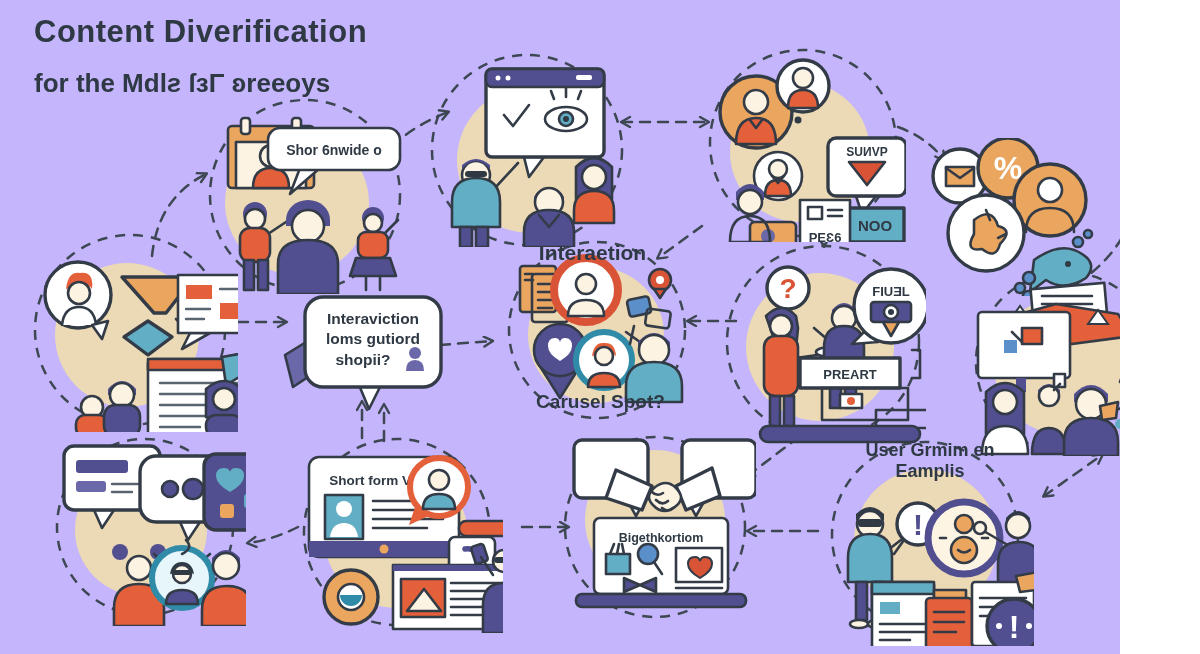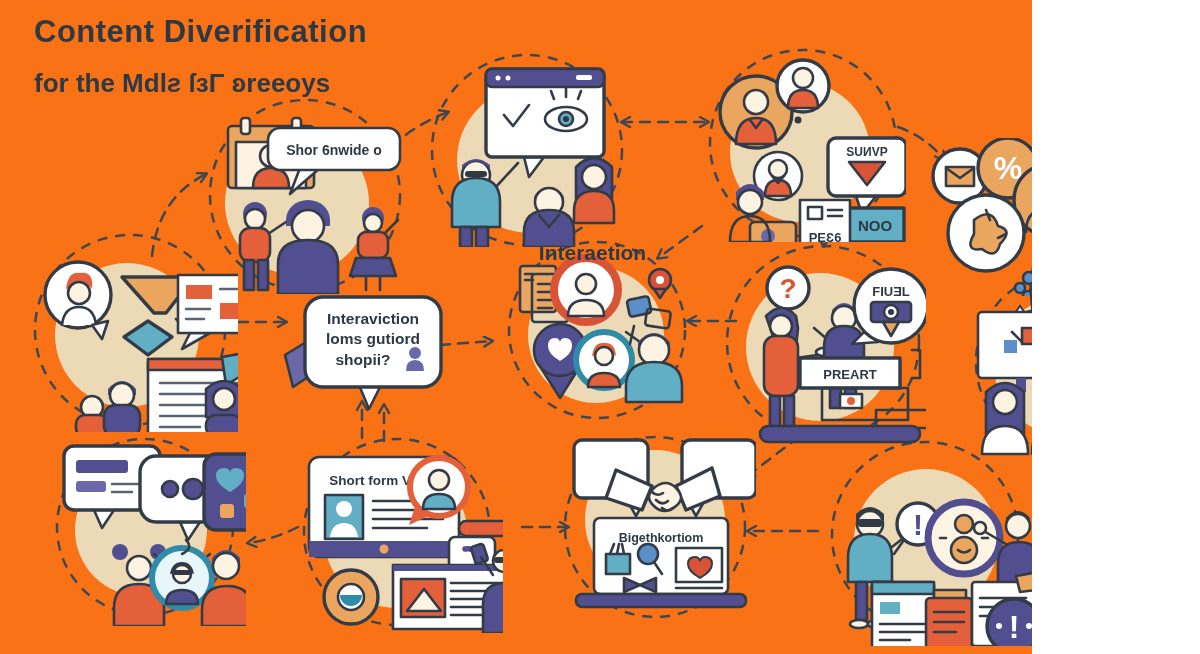--- a/index.html
+++ b/index.html
@@ -1,16 +1,16 @@
 <!DOCTYPE html>
 <html><head>
 <meta charset="utf-8">
 <style>
   html,body{margin:0;padding:0}
-  #stage{position:relative;width:1032px;height:654px;background:#f97316;overflow:hidden;
+  #stage{position:relative;width:1120px;height:654px;background:#c4b5fd;overflow:hidden;
          font-family:"Liberation Sans",sans-serif}
   .abs{position:absolute}
   .lbl{position:absolute;font-family:"Liberation Sans",sans-serif;font-weight:bold;
        color:#2e3944;text-align:center;line-height:1.15}
   svg{display:block}
   .s{stroke:#333b47;stroke-width:2.6;stroke-linejoin:round;stroke-linecap:round;fill:none}
   .s35{stroke-width:3.4}
   .f-white{fill:#ffffff}.f-cream{fill:#fdf3e3}.f-purple{fill:#524f91}.f-purple2{fill:#6a68a8}
   .f-orange{fill:#e4603a}.f-tan{fill:#eaa55f}.f-teal{fill:#62aec4}.f-tealD{fill:#2f8ba8}
   .f-blue{fill:#5b8fc9}.f-navy{fill:#2f3a45}.f-red{fill:#d95436}
@@ -323,20 +323,21 @@
       <polygon class="s f-red" points="146,49 158,49 152,58" stroke-width="2"></polygon>
     </g>
     <g>
       <path class="f-purple" d="M130,102 q16,-18 32,0 v6 h-32 z"></path>
       <circle class="s f-cream" cx="146" cy="110" r="15"></circle>
       <path class="s f-teal" d="M118,162 v-16 q0,-24 28,-24 q28,0 28,24 v16 z"></path>
     </g>
   </svg>
 
   <div class="lbl" style="left:510px;top:241px;width:165px;font-size:21px">Interaetion</div>
+  <div class="lbl" style="left:508px;top:391px;width:185px;font-size:19px">Carusel Spot?</div>
 
   <svg class="abs" style="left:726px;top:246px" width="200" height="200" viewBox="0 0 200 200">
     <g>
       <circle class="s s35 f-white" cx="62" cy="42" r="21"></circle>
       <text x="62" y="52" font-size="28" font-weight="bold" fill="#d95436" text-anchor="middle" font-family="Liberation Sans, sans-serif">?</text>
     </g>
     <g>
       <path class="s f-purple" d="M40,70 q16,-16 30,0 l2,12 l-4,40 h-10 z"></path>
       <circle class="s f-cream" cx="55" cy="80" r="11"></circle>
       <path class="s" d="M70,112 L98,108" stroke="#e4603a" stroke-width="9"></path>
@@ -588,14 +589,18 @@
       <polygon class="s f-tan" points="194,144 216,140 214,158 198,160" stroke-width="2.2"></polygon>
     </g>
     <g>
       <circle class="s s35 f-purple" cx="192" cy="194" r="27"></circle>
       <circle fill="#fff" cx="177" cy="194" r="3"></circle>
       <circle fill="#fff" cx="207" cy="194" r="3"></circle>
       <text x="192" y="206" font-size="32" font-weight="bold" fill="#ffffff" text-anchor="middle" font-family="Liberation Sans, sans-serif">!</text>
     </g>
   </svg>
 
+  <div class="lbl" style="left:840px;top:440px;width:180px;font-size:18px">
+    <div>User Grmim en</div>
+    <div>Eamplis</div>
+  </div>
 
 </div>
 
 </body></html>

